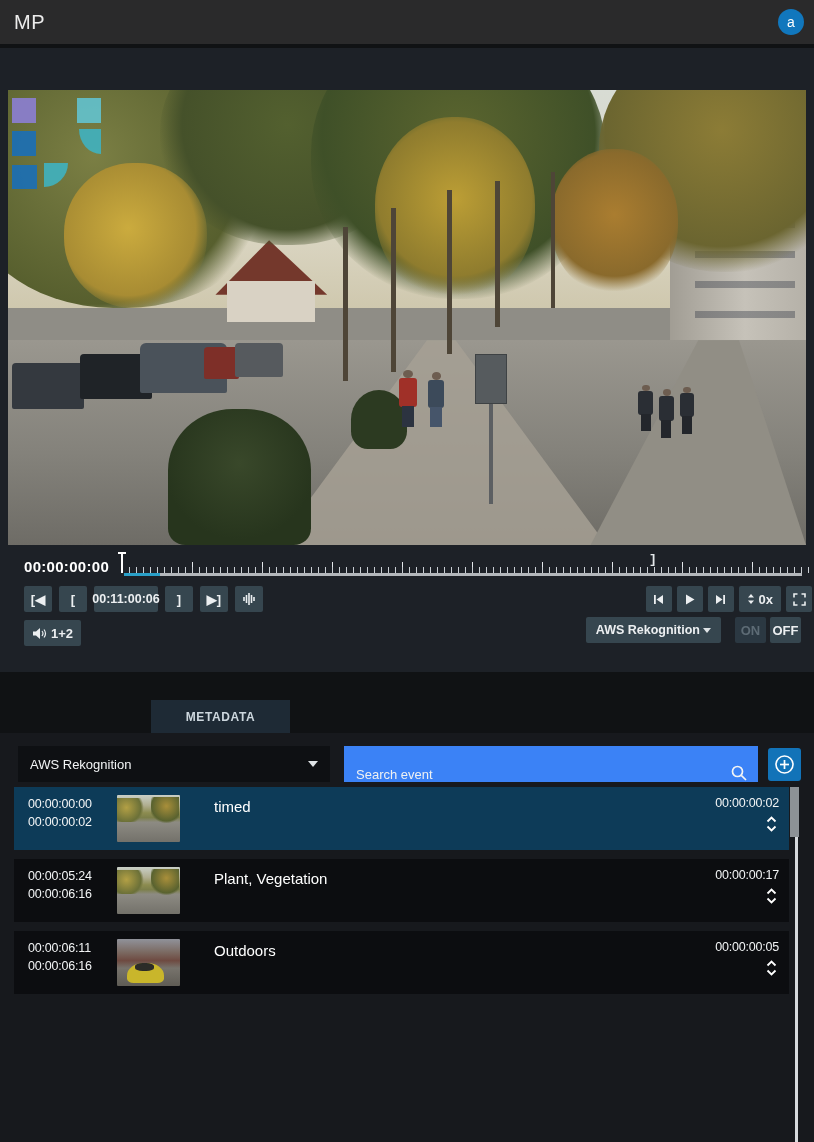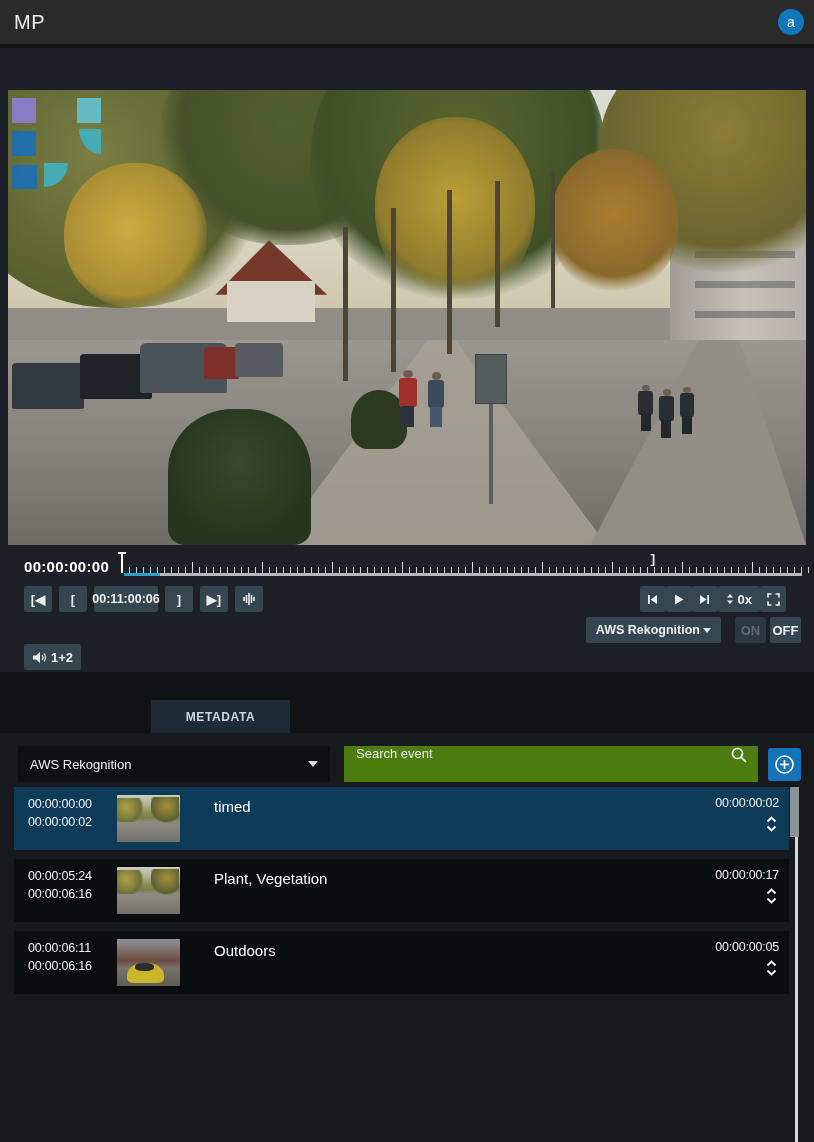--- a/index.html
+++ b/index.html
@@ -114,44 +114,44 @@
   .out-marker { position:absolute; left:531px; top:0; color:#e4e8ea; font-size:13px; font-weight:bold;
                 font-family:"Liberation Mono", monospace; }
 
   
   .btn { display:flex; align-items:center; justify-content:center; gap:4px; height:26px;
          background:#36464f; border:none; border-radius:2px; color:#eceff1; font-size:13px;
          font-weight:600; font-family:"Liberation Sans", sans-serif; cursor:pointer; padding:0 8px; }
   .controls-row1 { position:absolute; left:24px; top:538px; display:flex; gap:7px; }
   .controls-row1 .w-s { width:28px; padding:0; }
   .controls-row1 .w-tc { width:64px; padding:0; font-weight:bold; font-size:12.5px; }
-  .controls-row2-left { position:absolute; left:24px; top:596px; display:flex; }
-  .transport { position:absolute; right:28px; top:538px; display:flex; }
+  .controls-row2-left { position:absolute; left:24px; top:572px; display:flex; }
+  .transport { position:absolute; right:2px; top:538px; display:flex; gap:5px; }
   .transport .w-s { width:26px; padding:0; }
   .analysis-row { position:absolute; right:13px; top:569px; display:flex; align-items:center; }
   .analysis-btn { margin-right:14px; font-weight:bold; font-size:12.5px; gap:3px; padding:0 10px; }
   .analysis-btn .caret-down { border-left-width:4px; border-right-width:4px; border-top-width:5px; }
   .btn-on { width:31px; padding:0; background:#2b3842; color:#5d6b75; font-weight:bold; margin-right:4px; }
   .btn-off { width:31px; padding:0; font-weight:bold; }
 
   
   .tab-segments { position:absolute; left:8px; top:695px; width:143px; height:38px; background:#24282d;
       color:#fff; font-size:12px; font-weight:bold; letter-spacing:.6px; display:flex;
       align-items:center; justify-content:center; cursor:pointer; }
   .tab-metadata { position:absolute; left:151px; top:700px; width:139px; height:33px; background:#1e2a35;
       color:#cdd7de; font-size:12px; font-weight:bold; letter-spacing:.6px; display:flex;
       align-items:center; justify-content:center; cursor:pointer; }
 
   
   .content { position:absolute; left:0; top:733px; width:814px; height:409px; background:#17191d; }
   .filter-dropdown { position:absolute; left:18px; top:13px; width:312px; height:36px; background:#0e1013;
       display:flex; align-items:center; color:#f2f4f5; font-size:13px; padding:0 12px; cursor:pointer; }
   .filter-dropdown .caret-down { margin-left:auto; border-left-width:5px; border-right-width:5px; border-top-width:6px; }
-  .search-box { position:absolute; left:344px; top:13px; width:414px; height:36px; background:#4d7c0f;
-      display:flex; align-items:flex-start; padding:0 10px 0 12px; }
+  .search-box { position:absolute; left:344px; top:13px; width:414px; height:36px; background:#3b82f6;
+      display:flex; align-items:flex-end; padding:0 10px 0 12px; }
   .search-input { flex:1; background:transparent; border:none; outline:none; color:#f2f4f5;
       font-size:13px; font-family:"Liberation Sans", sans-serif; }
   .search-input::placeholder { color:#eef1f3; opacity:1; }
   .add-btn { position:absolute; left:768px; top:15px; width:33px; height:33px; background:#1273b8;
       border:none; border-radius:3px; display:flex; align-items:center; justify-content:center; cursor:pointer; }
 
   
   .segment-list { position:absolute; left:14px; top:54px; width:775px; height:355px; overflow:hidden; }
   .seg-row { position:relative; width:100%; height:63px; background:#0c0d10; margin-bottom:9px; cursor:pointer; }
   .seg-row.selected { background:#0d3b58; }

